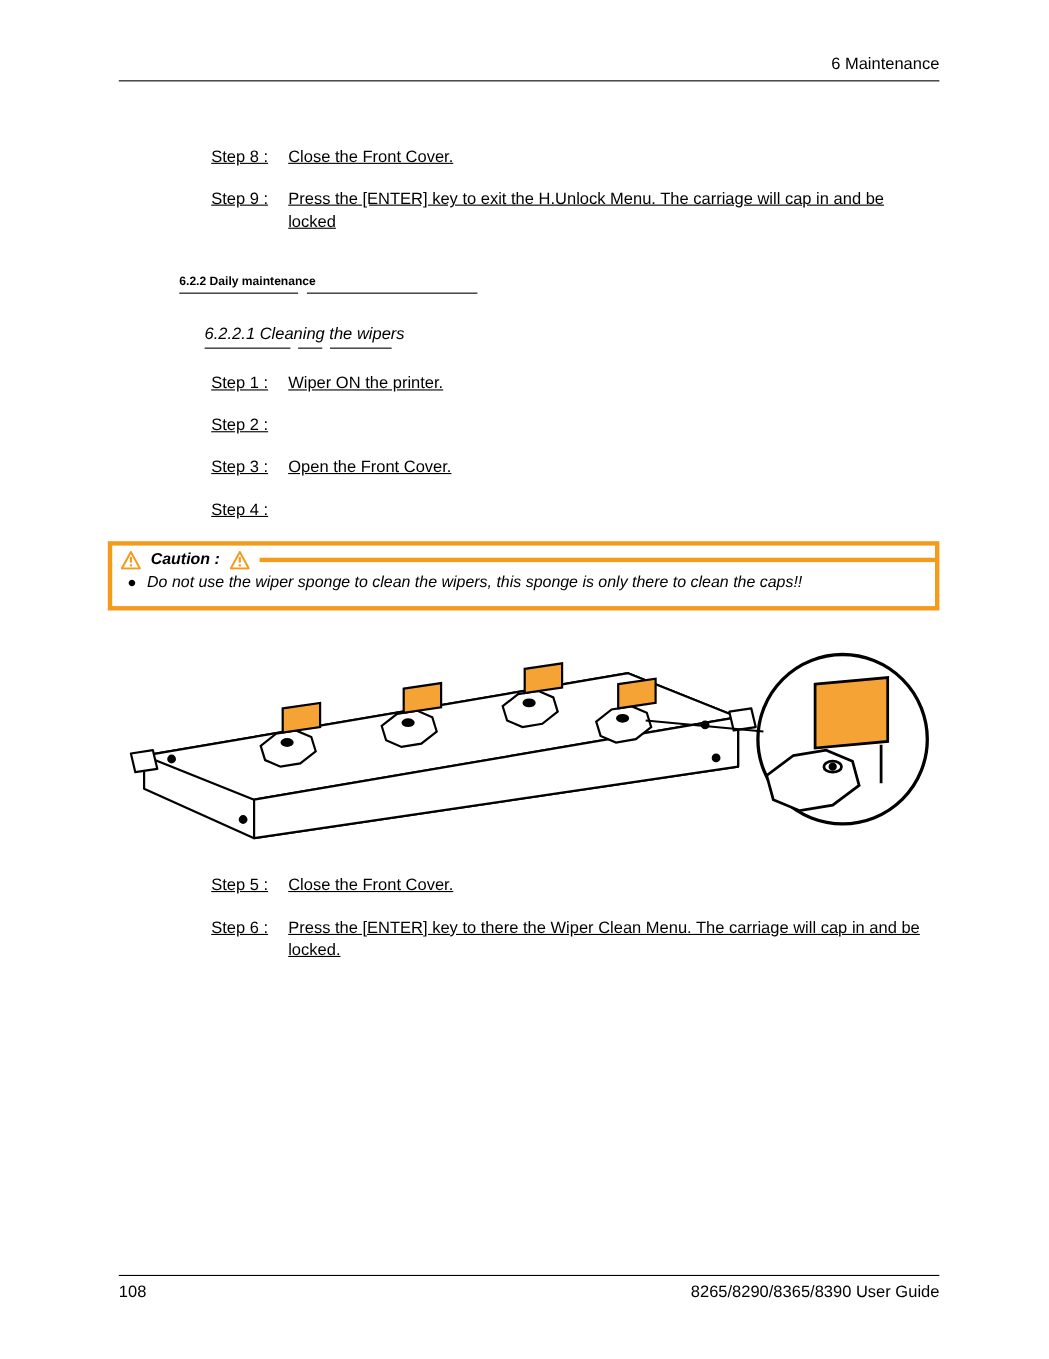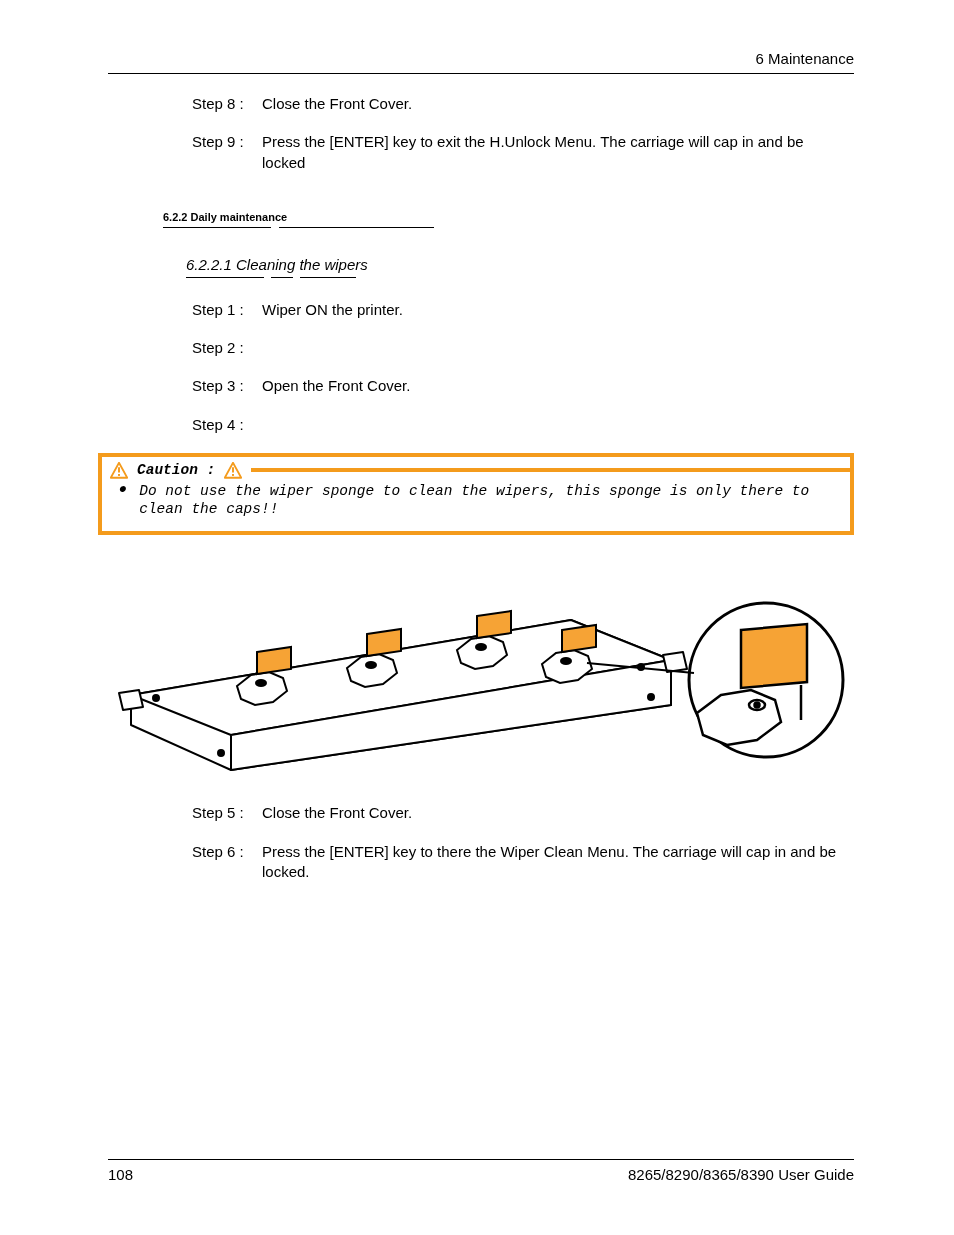--- a/index.html
+++ b/index.html
@@ -14,27 +14,28 @@
   }
   .page {
     padding: 50px 100px 40px 108px;
     height: 100%;
     position: relative;
   }
   .header {
     text-align: right;
     border-bottom: 1.5px solid #000;
     padding-bottom: 6px;
-    margin-bottom: 20px;
+    margin-bottom: 59px;
   }
   .step-block { margin-left: 84px; margin-right: 10px; }
   .step-row {
     display: flex;
     margin-bottom: 18px;
     line-height: 1.35;
+    text-decoration: underline;
   }
   .step-label {
     width: 70px;
     flex-shrink: 0;
     white-space: nowrap;
   }
   .step-text { flex: 1; }
   .section-heading {
     font-weight: bold;
     margin: 38px 0 4px 55px;
@@ -58,26 +59,25 @@
     margin-left: 78px;
     margin-bottom: 22px;
     align-items: center;
   }
   .rule2 .a { display:inline-block; border-top:1px solid #000; width:78px; }
   .rule2 .b { display:inline-block; border-top:1px solid #000; width:22px; }
   .rule2 .c { display:inline-block; border-top:1px solid #000; width:56px; }
 
   .caution-box {
     border: 4px solid #f49b1c;
-    margin: 12px 0 40px -10px;
+    margin: 12px 0 12px -10px;
     padding: 4px 0 12px 8px;
     font-style: italic;
     font-size: 14.5px;
     line-height: 1.3;
-    font-family: Liberation Mono, monospace;
   }
   .caution-head {
     display: flex;
     align-items: center;
     gap: 9px;
     font-weight: bold;
     font-style: italic;
     margin-bottom: 2px;
   }
   .caution-head .line {

